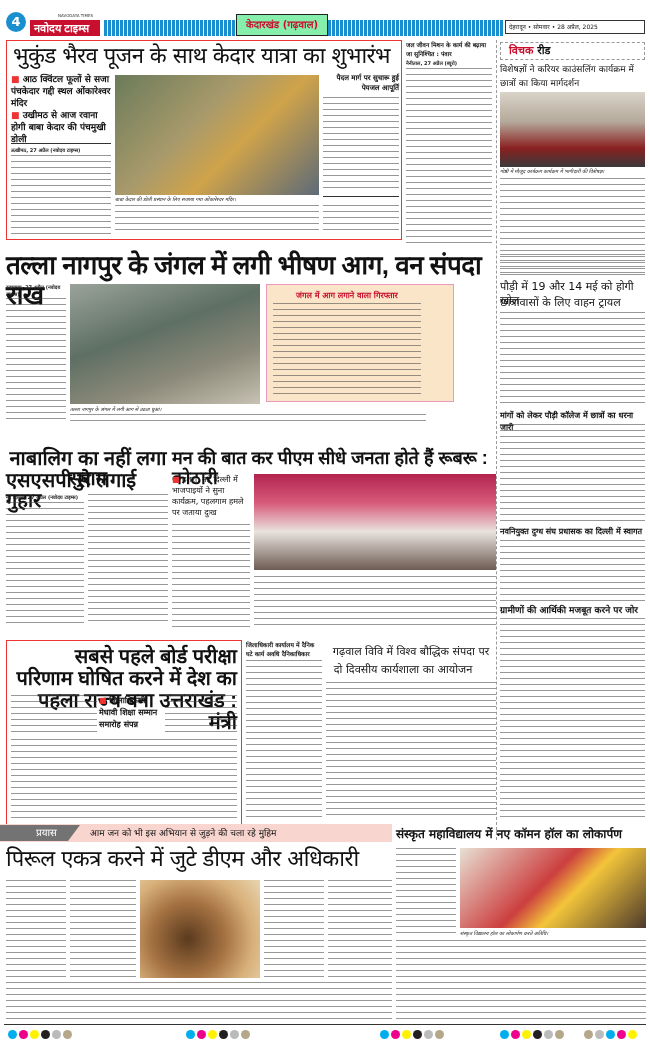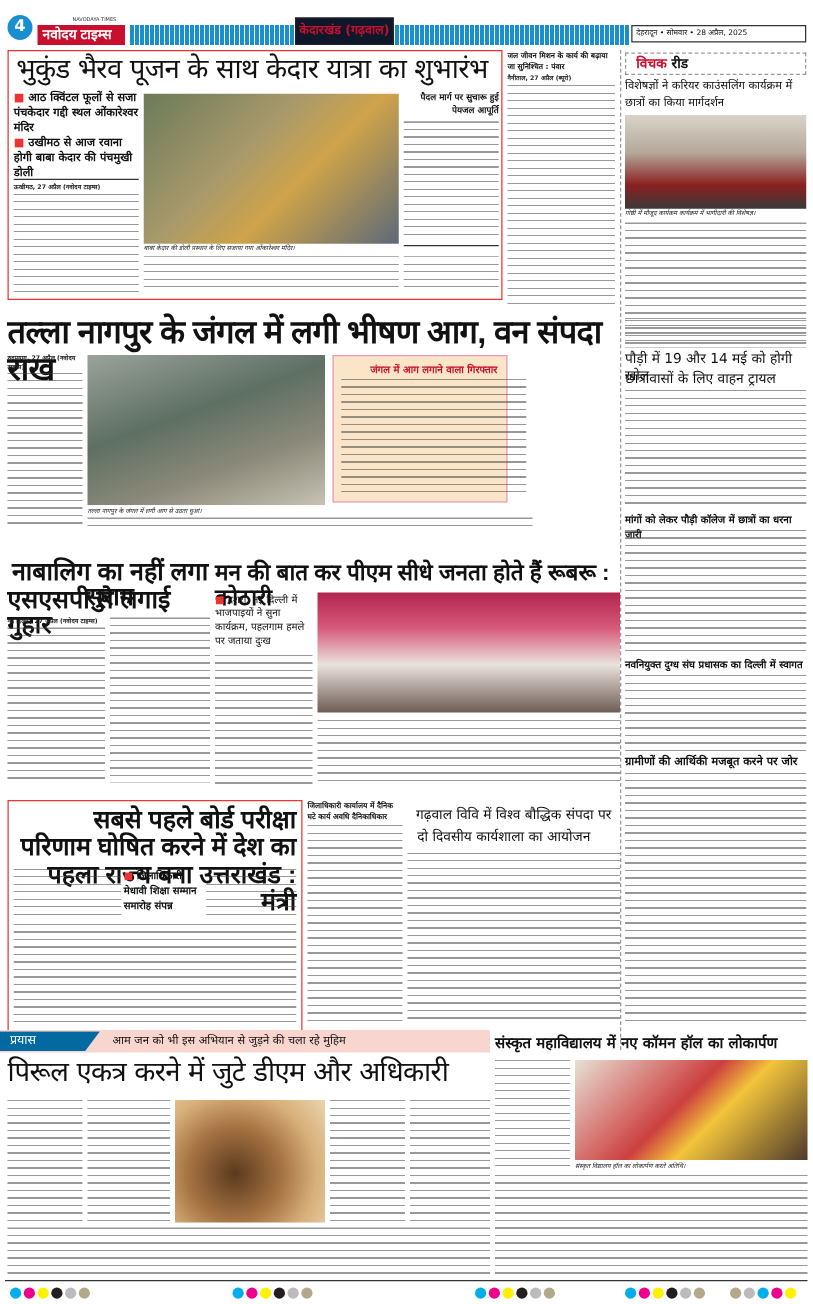--- a/index.html
+++ b/index.html
@@ -3,39 +3,39 @@
 <meta charset="utf-8">
 <style>
 *{box-sizing:border-box;margin:0;padding:0}
 body{width:650px;height:1043px;background:#fff;font-family:"DejaVu Sans",sans-serif;color:#111;position:relative;overflow:hidden}
 .abs{position:absolute}
 .hdr{top:6px;left:0;width:650px;height:24px}
 .pgnum{left:6px;top:6px;width:20px;height:20px;border-radius:50%;background:#1a8fd0;color:#fff;font-size:13px;font-weight:bold;text-align:center;line-height:20px}
 .brand{left:30px;top:14px;width:70px;height:16px;background:#c8102e;color:#fff;font-size:11px;font-weight:bold;line-height:16px;padding-left:4px;font-family:"Liberation Sans",sans-serif}
 .brand-sub{left:58px;top:7px;font-size:4px;color:#333}
 .stripes{left:104px;top:14px;width:400px;height:16px;background:repeating-linear-gradient(90deg,#1a8fd0 0 3px,#fff 3px 4px)}
-.section{left:236px;top:8px;width:79px;height:22px;background:#0f172a;border:1.5px solid #222;color:#c8102e;font-size:10px;font-weight:bold;text-align:center;line-height:19px}
+.section{left:236px;top:8px;width:92px;height:22px;background:#86efac;border:1.5px solid #222;color:#c8102e;font-size:10px;font-weight:bold;text-align:center;line-height:19px}
 .dateline{left:505px;top:14px;width:140px;height:14px;border:1px solid #333;font-size:6px;line-height:12px;padding-left:3px}
 .redbox{border:1.5px solid #e33;}
 .h1{font-size:22px;line-height:26px;font-family:"DejaVu Sans",sans-serif;letter-spacing:-0.5px}
 .h1b{font-size:26px;font-weight:bold;line-height:30px;font-family:"Liberation Sans",sans-serif;letter-spacing:-0.5px}
 .h2{font-size:20px;font-weight:bold;line-height:20px;font-family:"Liberation Sans",sans-serif}
 .h3{font-size:11px;line-height:14px}
 .body{font-size:5px;line-height:7px;color:#222}
 .textblock{background:repeating-linear-gradient(180deg,#444 0 1px,transparent 1px 6px);opacity:.55}
 .photo{background:linear-gradient(135deg,#6b7b5a,#a99a6b 40%,#cfa34a 60%,#5d6a78)}
 .bullet{font-size:9px;line-height:12px;font-weight:bold}
 .bullet:before{content:"■ ";color:#e33}
 .redhead{color:#c8102e}
 .vline{border-left:1px dashed #999}
 .hrline{border-top:1px solid #333}
 .regdots{height:10px;display:flex;gap:2px}
 .regdots span{width:9px;height:9px;border-radius:50%}
 .pinkbar{background:#f9d5cf}
-.redtag{background:#0369a1;color:#fff;font-size:10px;line-height:16px;padding-left:8px}
+.redtag{background:#737373;color:#fff;font-size:10px;line-height:16px;padding-left:36px}
 .infobox{background:#fbe5c8;border:1px solid #e9b;}
 </style>
 </head>
 <body>
 
 <div class="abs hdr">
   <div class="abs pgnum">4</div>
   <div class="abs brand-sub">NAVODAYA TIMES</div>
   <div class="abs brand">नवोदय टाइम्स</div>
   <div class="abs stripes"></div>
@@ -71,21 +71,21 @@
 <div class="abs" style="left:500px;top:62px;width:145px;font-size:9px;line-height:14px">विशेषज्ञों ने करियर काउंसलिंग कार्यक्रम में छात्रों का किया मार्गदर्शन</div>
 <div class="abs photo" style="left:500px;top:92px;width:145px;height:75px;background:linear-gradient(180deg,#d9d4c8 0,#b4a89a 40%,#8a2020 75%,#3a3a3a)"></div>
 <div class="abs body" style="left:500px;top:168px;width:145px;font-style:italic">गोष्ठी में मौजूद कार्यक्रम कार्यक्रम में भागीदारी की विशेषज्ञ।</div>
 <div class="abs textblock" style="left:500px;top:178px;width:145px;height:98px"></div>
 
 <div class="abs h1b" style="left:6px;top:250px;width:490px">तल्ला नागपुर के जंगल में लगी भीषण आग, वन संपदा राख</div>
 <div class="abs body" style="left:6px;top:284px;width:60px;font-weight:bold">रुद्रप्रयाग, 27 अप्रैल (नवोदय टाइम्स)</div>
 <div class="abs textblock" style="left:6px;top:298px;width:60px;height:125px"></div>
 <div class="abs photo" style="left:70px;top:284px;width:190px;height:120px;background:linear-gradient(160deg,#9aa39b,#5e6f63 40%,#8c8a7a 70%,#c7c2b3)"></div>
 <div class="abs body" style="left:70px;top:406px;width:190px;font-style:italic">तल्ला नागपुर के जंगल में लगी आग से उठता धुआं।</div>
-<div class="abs infobox" style="left:266px;top:284px;width:140px;height:118px">
+<div class="abs infobox" style="left:266px;top:284px;width:188px;height:118px">
   <div class="abs redhead" style="left:0;top:4px;width:160px;text-align:center;font-size:8px;font-weight:bold">जंगल में आग लगाने वाला गिरफ्तार</div>
   <div class="abs textblock" style="left:6px;top:18px;width:148px;height:94px"></div>
 </div>
 <div class="abs textblock" style="left:70px;top:414px;width:356px;height:10px"></div>
 
 <div class="abs textblock" style="left:500px;top:254px;width:145px;height:24px"></div>
 <div class="abs h3" style="left:500px;top:280px;width:145px">पौड़ी में 19 और 14 मई को होगी खोल</div>
 <div class="abs h3" style="left:500px;top:296px;width:145px">छात्रावासों के लिए वाहन ट्रायल</div>
 <div class="abs textblock" style="left:500px;top:312px;width:145px;height:96px"></div>
 <div class="abs" style="left:500px;top:410px;width:145px;font-size:8px;font-weight:bold;line-height:12px">मांगों को लेकर पौड़ी कॉलेज में छात्रों का धरना जारी</div>

